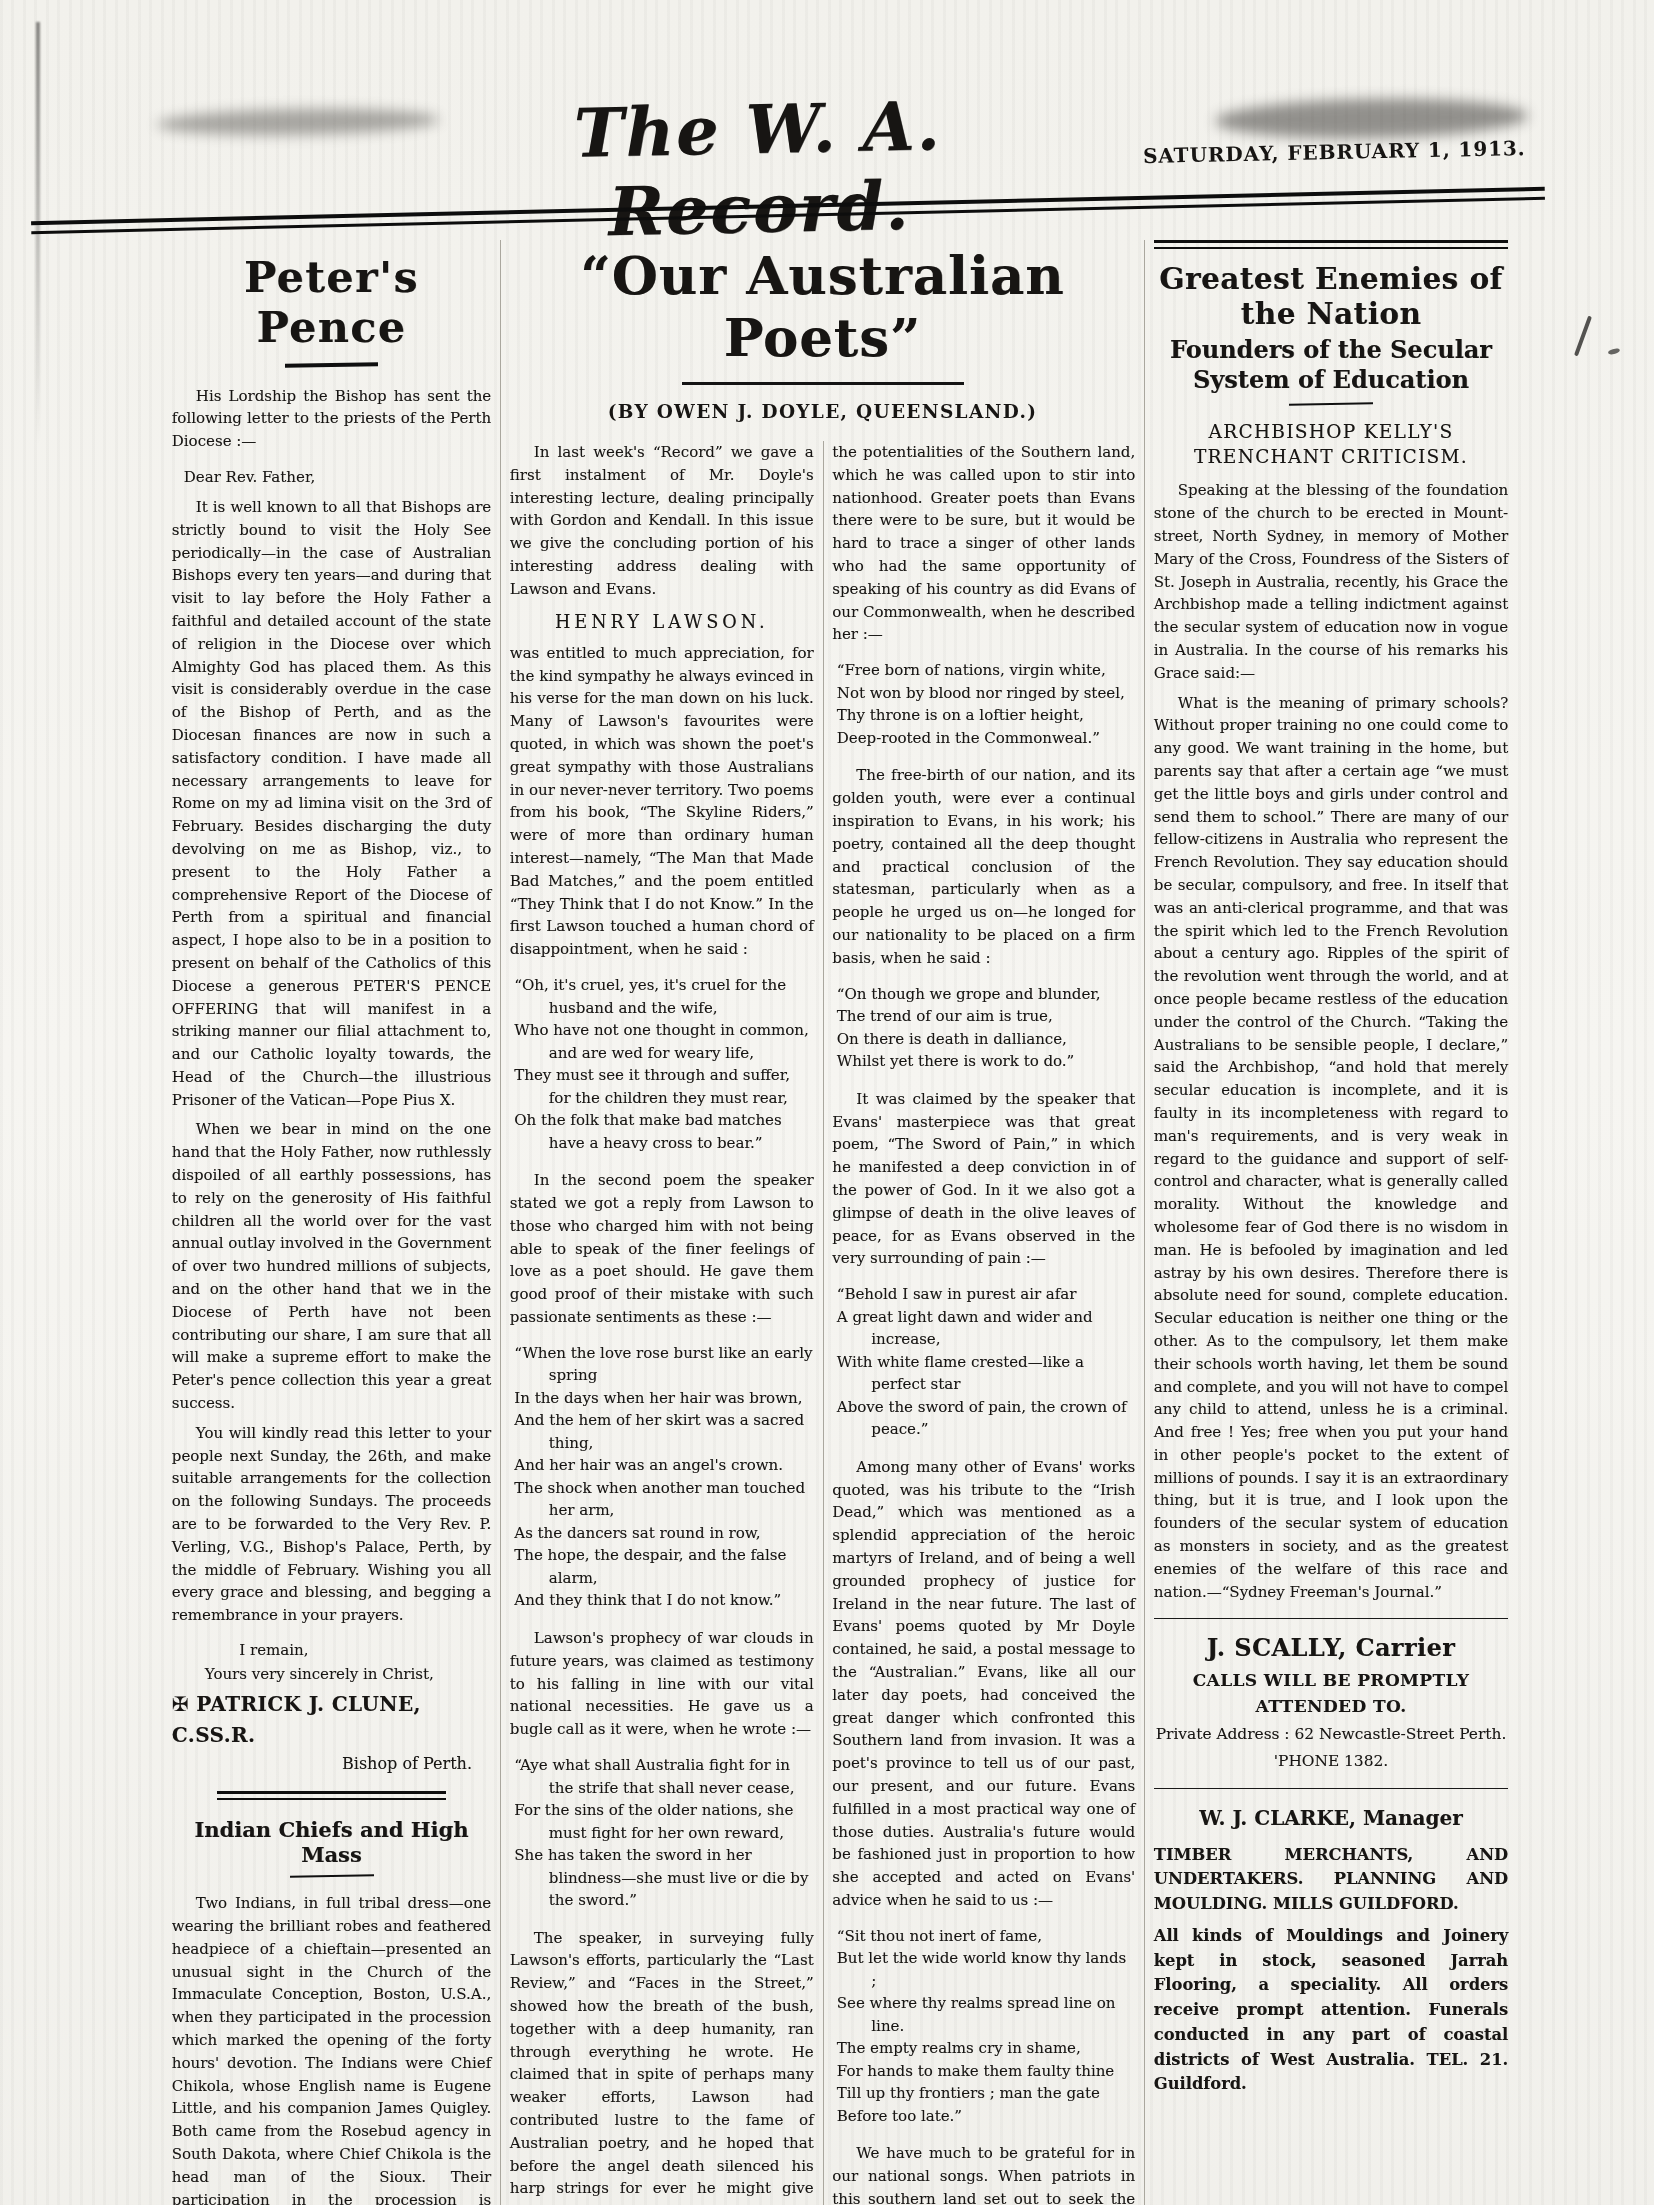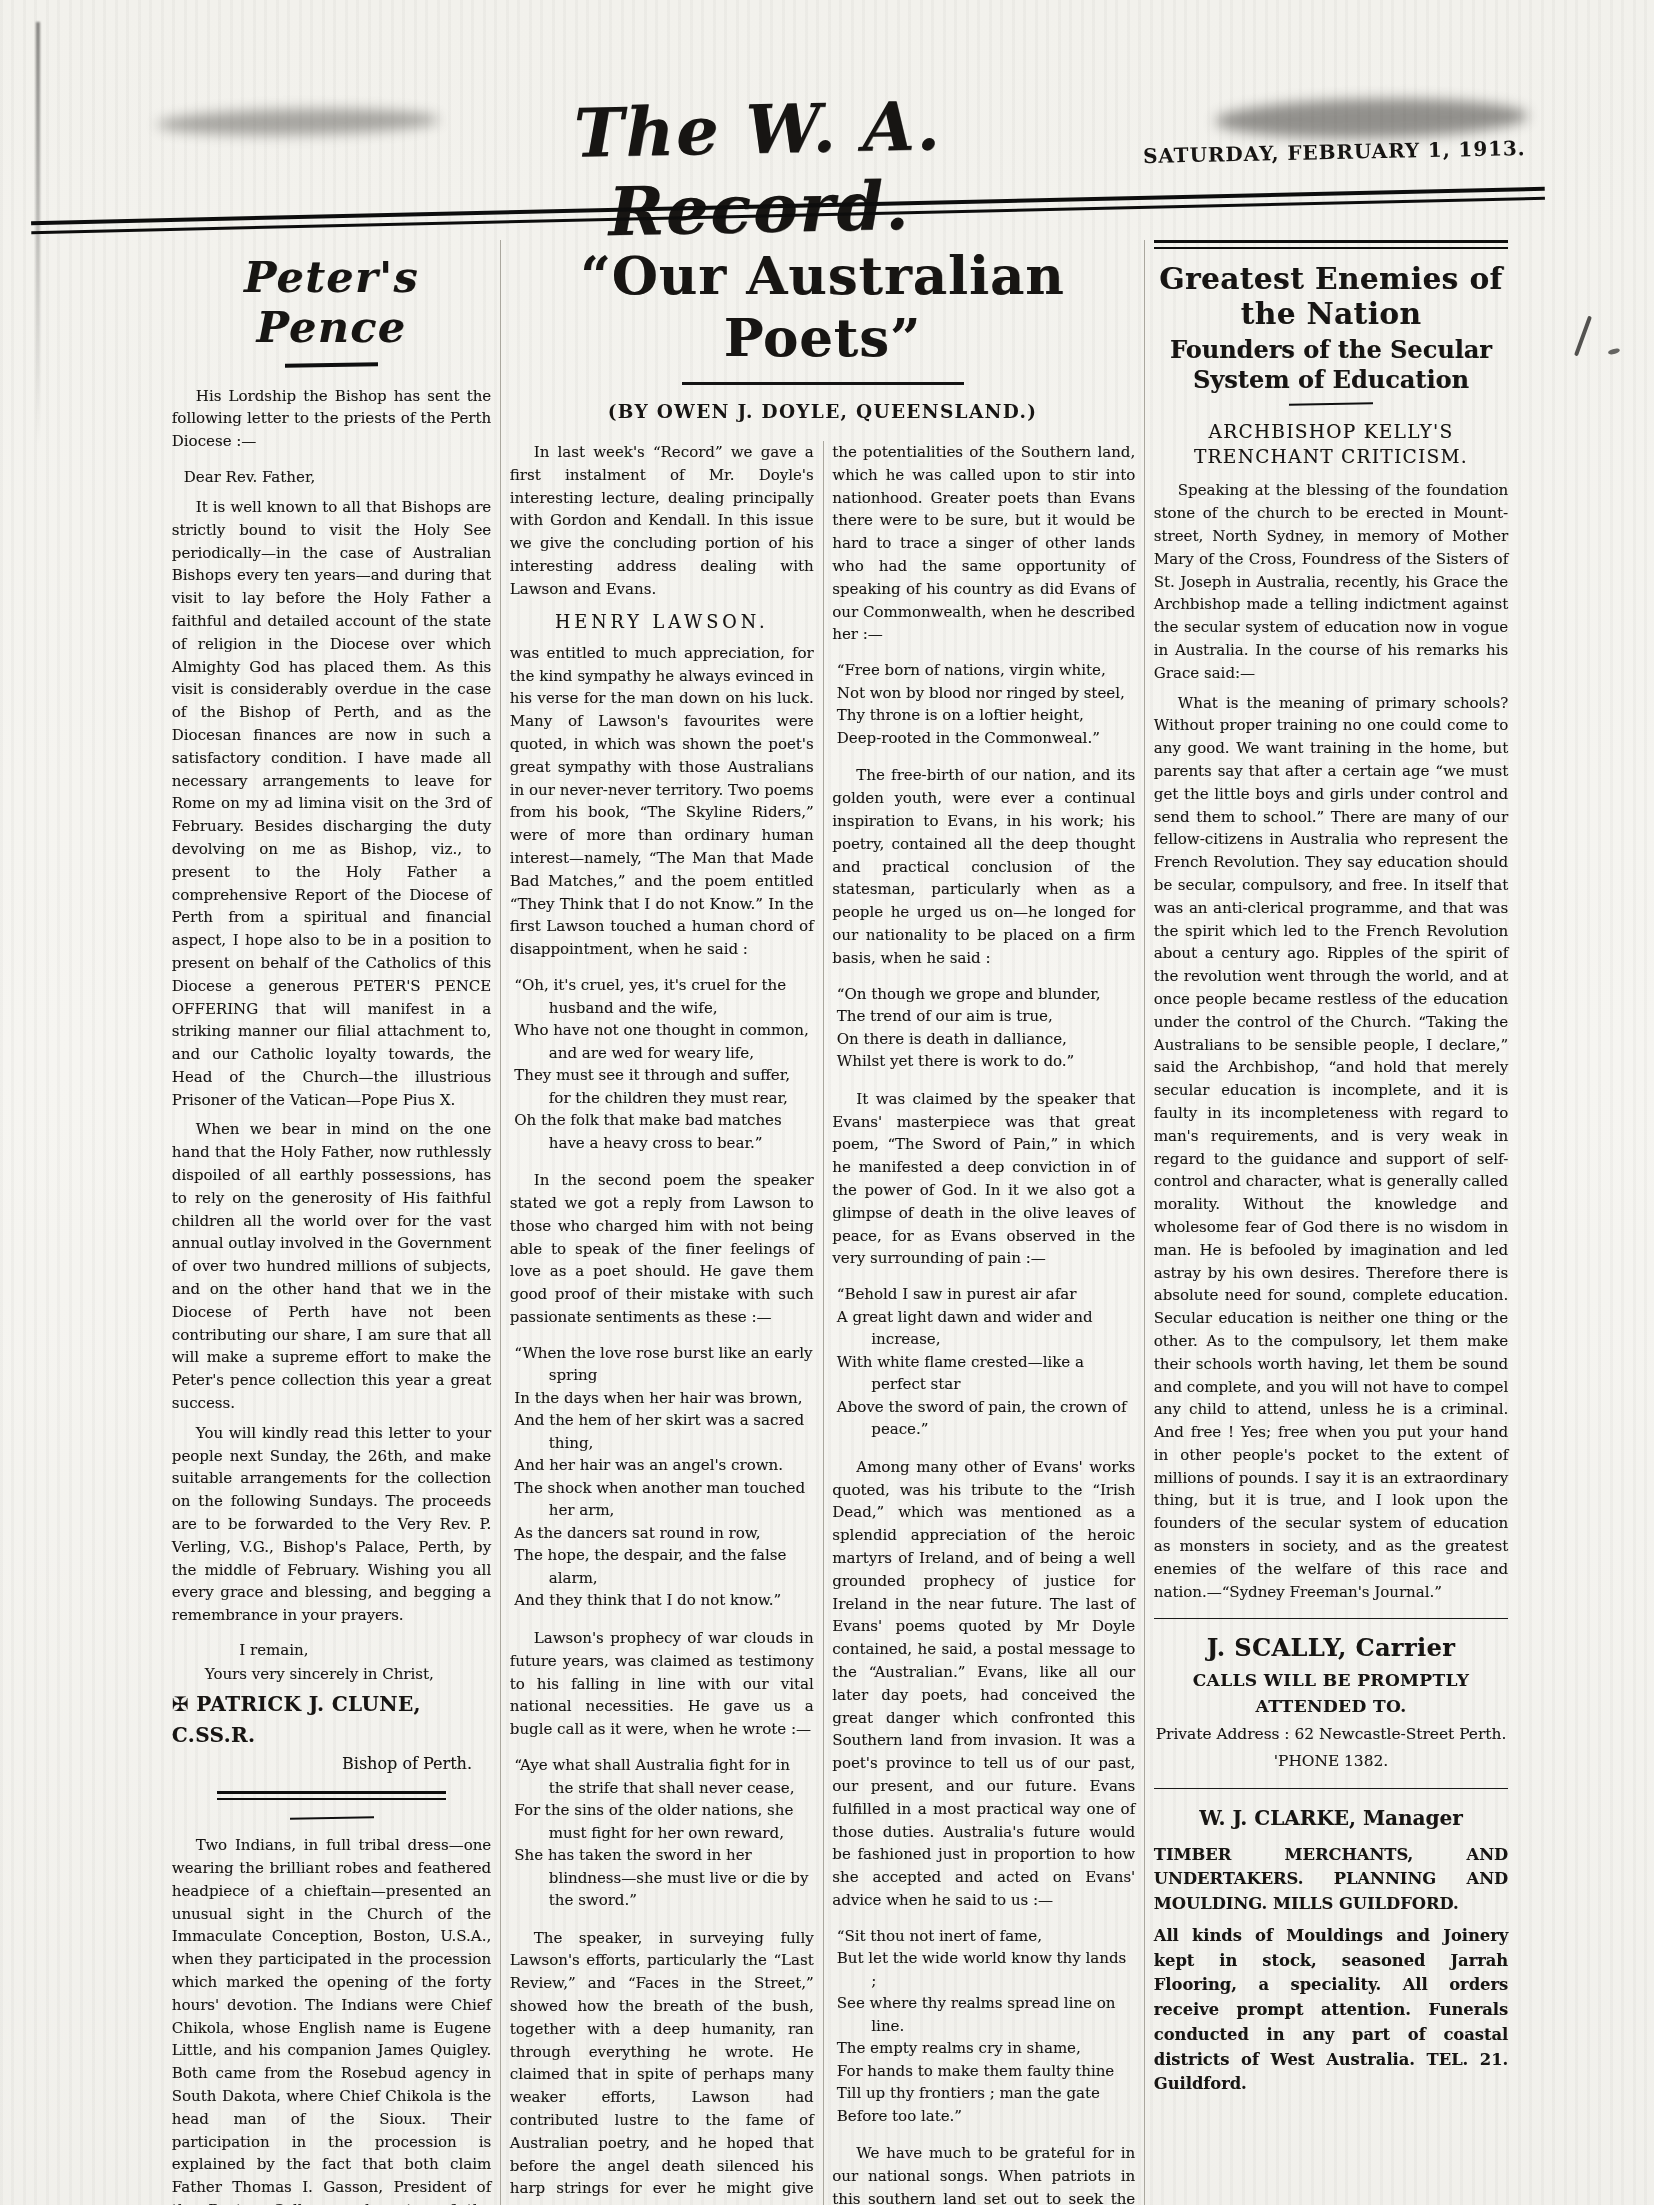--- a/index.html
+++ b/index.html
@@ -66,21 +66,21 @@
   .signature { text-align: left; font-weight: bold; font-size: 20px; letter-spacing: 0.4px; margin: 2.6px 0 1.8px; }
   .cross { font-family: "DejaVu Sans", sans-serif; font-weight: bold; }
   .sig-title { text-align: right; padding-right: 1.2em; font-size: 16px; }
   .poem { margin: 13.2px 0 15px; }
   .verse-line {
     font-size: 15px; line-height: 1.5; padding-left: 2.6em; text-indent: -2.3em;
     text-shadow: 0.2px 0.3px 0.4px rgba(25,22,20,0.3);
   }
   
   h1, h2, h3 { margin: 0; font-weight: bold; text-align: center; text-shadow: 0.4px 0.4px 0.4px rgba(0,0,0,.4); }
-  .h-main { font-size: 43px; letter-spacing: 1.3px; margin-top: 11.5px; font-style: italic; }
+  .h-main { font-size: 43px; letter-spacing: 1.3px; margin-top: 11.5px; }
   .h-sub { font-size: 21px; margin-top: 4.4px; }
   .h-poets { font-size: 53px; letter-spacing: 0.9px; margin-top: 4.4px; }
   .byline { text-align: center; font-weight: bold; font-size: 18.5px; letter-spacing: 1.3px; margin: 16px 0 19.4px; }
   .h-caps { font-size: 17.6px; font-weight: normal; letter-spacing: 4px; margin: 11.5px 0 9.7px; text-shadow: 0.2px 0.4px 0.4px rgba(25,22,20,0.4); }
   .h-enemies { font-size: 29.6px; letter-spacing: 0.4px; margin-top: 11.5px; }
   .h-founders { font-size: 24px; margin-top: 3.5px; line-height: 1.25; }
   .h-kelly { font-size: 18.5px; font-weight: normal; letter-spacing: 1.3px; line-height: 1.35; margin: 7px 0 9.7px; text-shadow: 0.2px 0.4px 0.4px rgba(25,22,20,0.4); }
   
   .short-rule { width: 93px; height: 0; border-top: 4px solid #0f0f0f; margin: 11.5px auto 17.6px; transform: skewY(-1deg); }
   .short-rule.thin { width: 84px; border-top: 2.6px solid #101010; margin: 8px auto 15px; }
@@ -126,20 +126,21 @@
         <p class="indent">It is well known to all that Bishops are strictly bound to visit the Holy See periodically—in the case of Australian Bishops every ten years—and during that visit to lay before the Holy Father a faithful and detailed account of the state of religion in the Diocese over which Almighty God has placed them. As this visit is considerably overdue in the case of the Bishop of Perth, and as the Diocesan finances are now in such a satisfactory condition. I have made all necessary arrangements to leave for Rome on my ad limina visit on the 3rd of February. Besides discharging the duty devolving on me as Bishop, viz., to present to the Holy Father a comprehensive Report of the Diocese of Perth from a spiritual and financial aspect, I hope also to be in a position to present on behalf of the Catholics of this Diocese a generous PETER'S PENCE OFFERING that will manifest in a striking manner our filial attachment to, and our Catholic loyalty towards, the Head of the Church—the illustrious Prisoner of the Vatican—Pope Pius X.</p>
         <p class="indent">When we bear in mind on the one hand that the Holy Father, now ruthlessly dispoiled of all earthly possessions, has to rely on the generosity of His faithful children all the world over for the vast annual outlay involved in the Government of over two hundred millions of subjects, and on the other hand that we in the Diocese of Perth have not been contributing our share, I am sure that all will make a supreme effort to make the Peter's pence collection this year a great success.</p>
         <p class="indent">You will kindly read this letter to your people next Sunday, the 26th, and make suitable arrangements for the collection on the following Sundays. The proceeds are to be forwarded to the Very Rev. P. Verling, V.G., Bishop's Palace, Perth, by the middle of February. Wishing you all every grace and blessing, and begging a remembrance in your prayers.</p>
         <p class="closing-1">I remain,</p>
         <p class="closing-2">Yours very sincerely in Christ,</p>
         <p class="signature"><span class="cross">✠</span> <span>PATRICK J. CLUNE, C.SS.R.</span></p>
         <p class="sig-title">Bishop of Perth.</p>
       </article>
       <div class="sep-double"></div>
       <article>
+        <h2 class="h-sub">Indian Chiefs and High Mass</h2>
         <div class="short-rule thin"></div>
         <p class="indent">Two Indians, in full tribal dress—one wearing the brilliant robes and feathered headpiece of a chieftain—presented an unusual sight in the Church of the Immaculate Conception, Boston, U.S.A., when they participated in the procession which marked the opening of the forty hours' devotion. The Indians were Chief Chikola, whose English name is Eugene Little, and his companion James Quigley. Both came from the Rosebud agency in South Dakota, where Chief Chikola is the head man of the Sioux. Their participation in the procession is explained by the fact that both claim Father Thomas I. Gasson, President of the Boston College and rector of the Church of the Immaculate Conception, as “brother,” Father Gasson having been inducted into full membership in the Sioux tribe two years ago. As they are now staying at Boston College, the two followed out their tribal custom of the chieftains taking prominent part in the most important religious exercises. Quigley is a subordinate chief under Chikola. Chief Chikola is to leave Boston shortly and return to Rosebud and his tribe. He went to Boston recently on the invitation of the Catholic Total Abstinence Union of Boston. He is a vigorous temperance worker and a bitter foe of “firewater.” Governor Foss and Mayor Fitzgerald both received calls from the chief, and the Indian leader confesses that both made favourable impressions upon him. He also called upon Cardinal O'Connell.</p>
       </article>
     </section>
 
     <section class="poets-wrap bordered">
       <h1 class="h-poets">“Our Australian Poets”</h1>
       <div class="long-rule"></div>
       <div class="byline">(BY OWEN J. DOYLE, QUEENSLAND.)</div>
       <div class="poets-cols">

